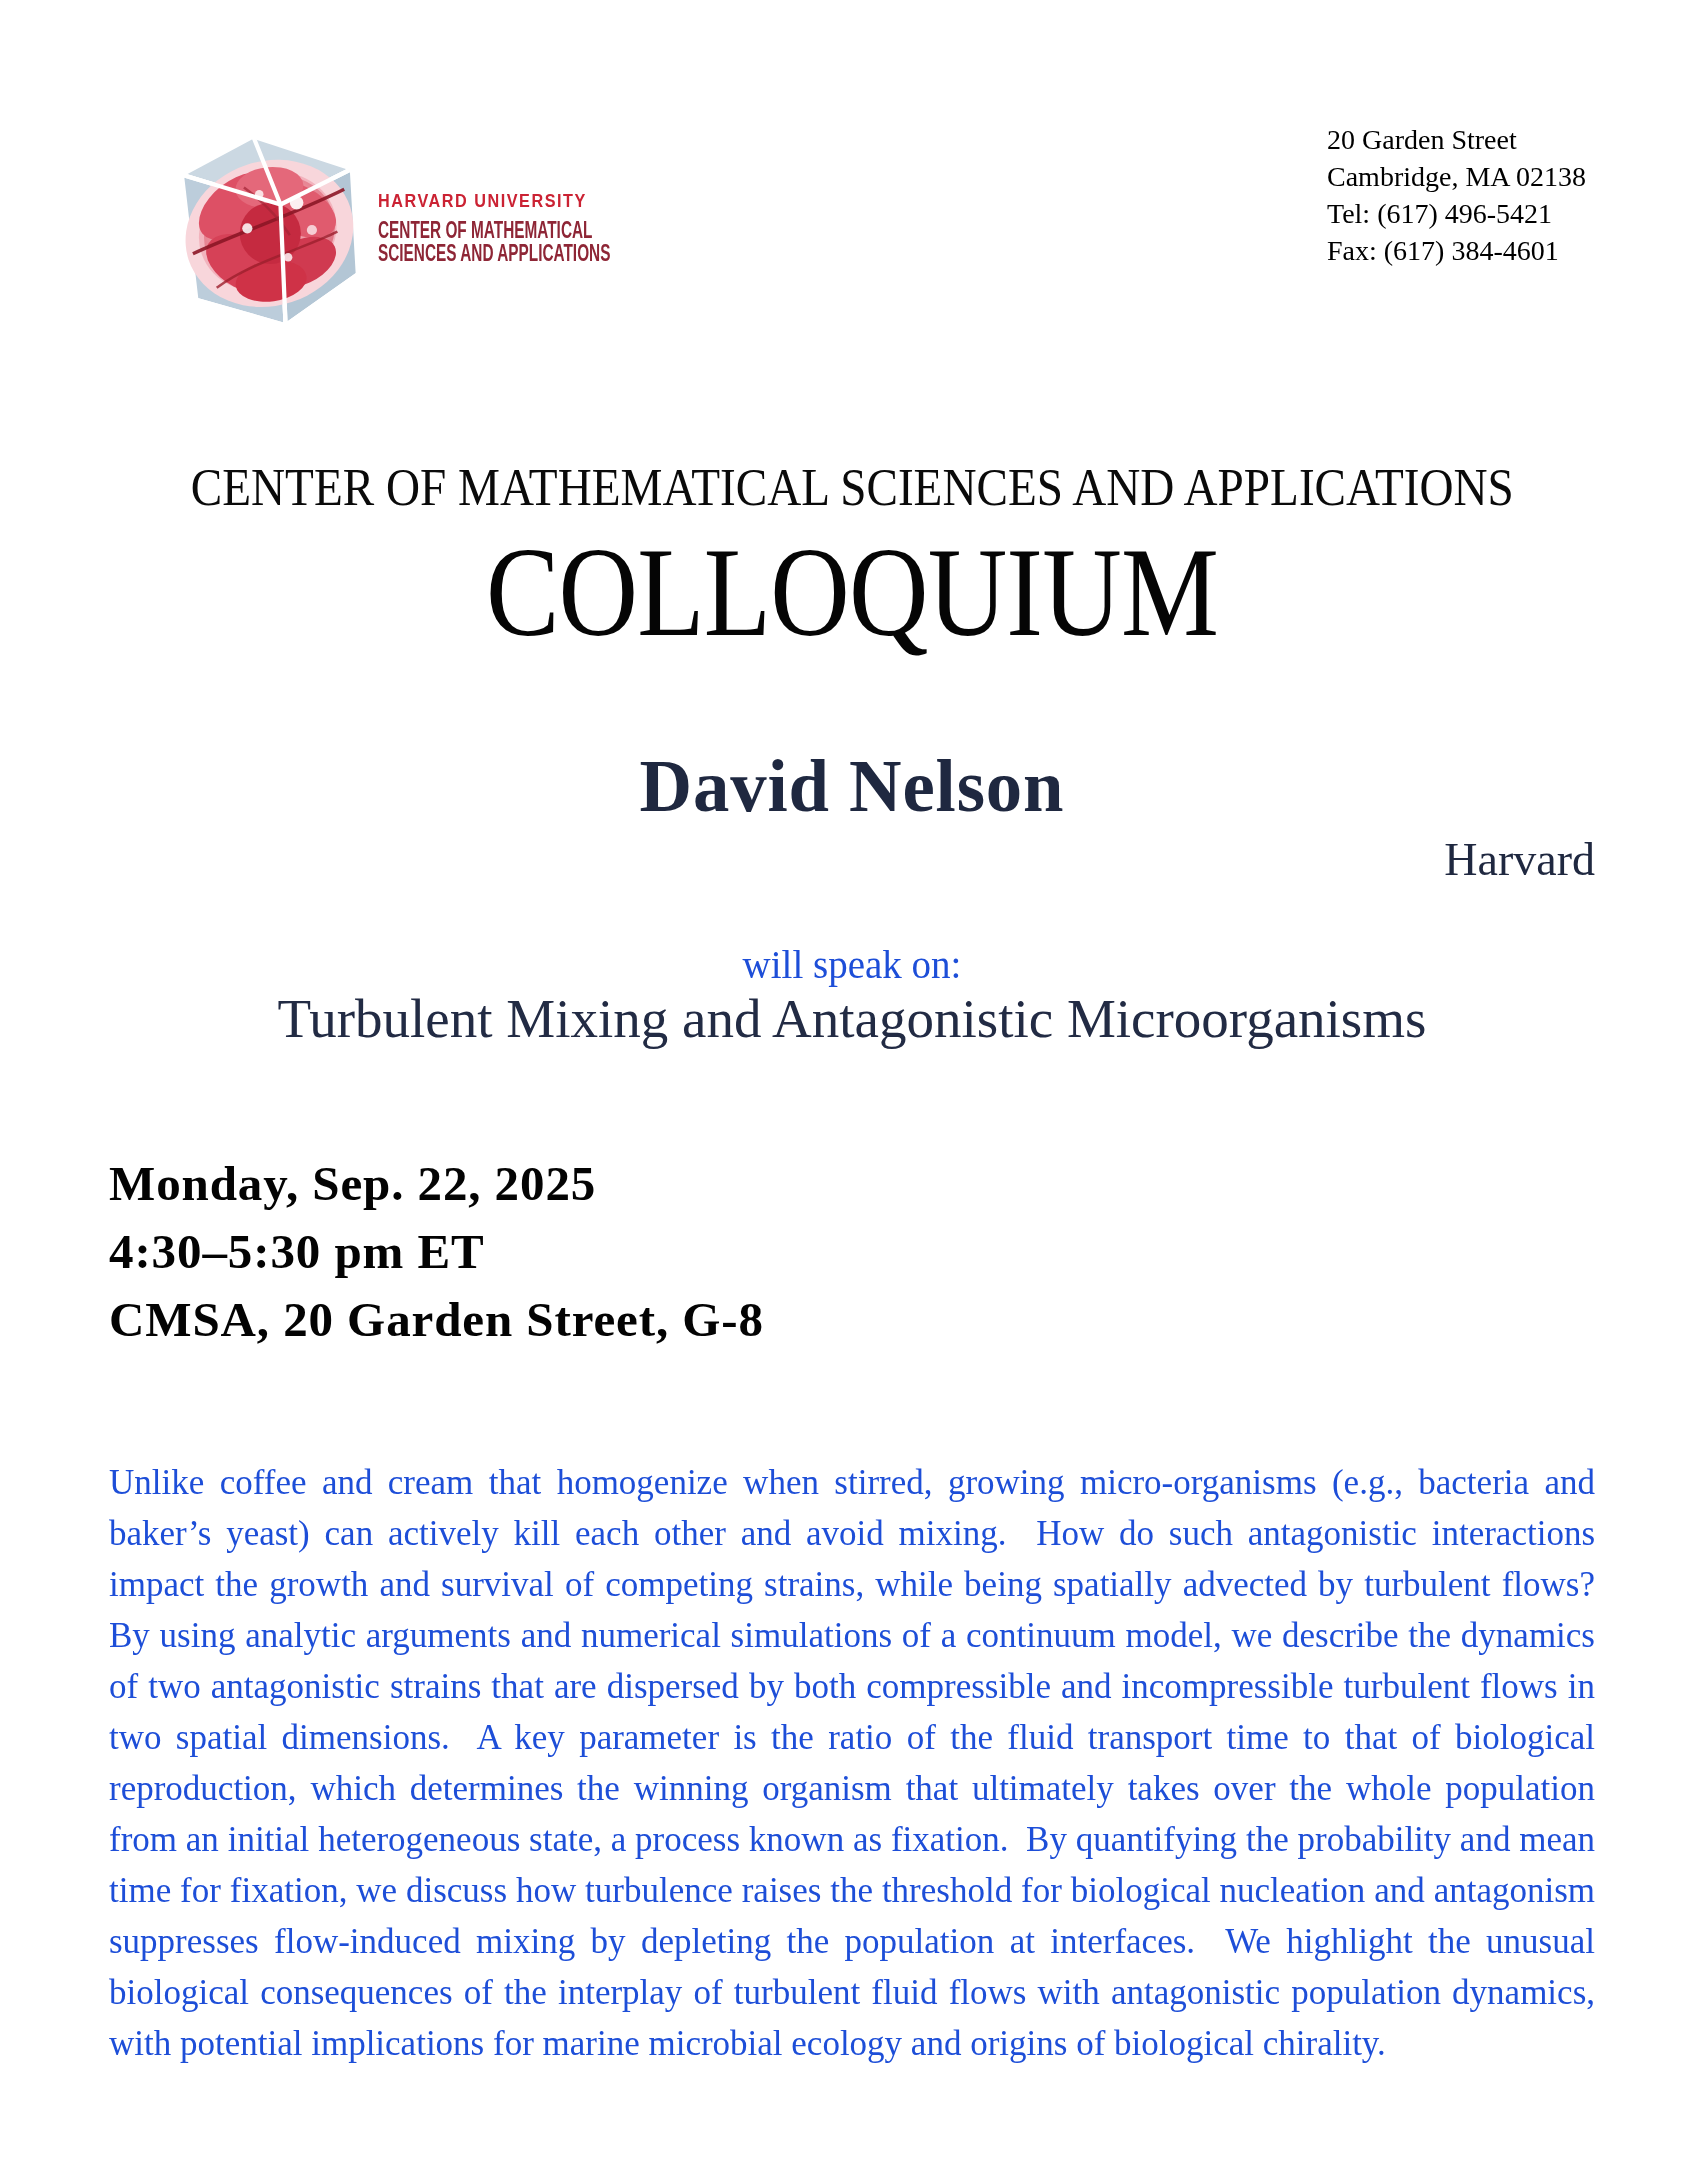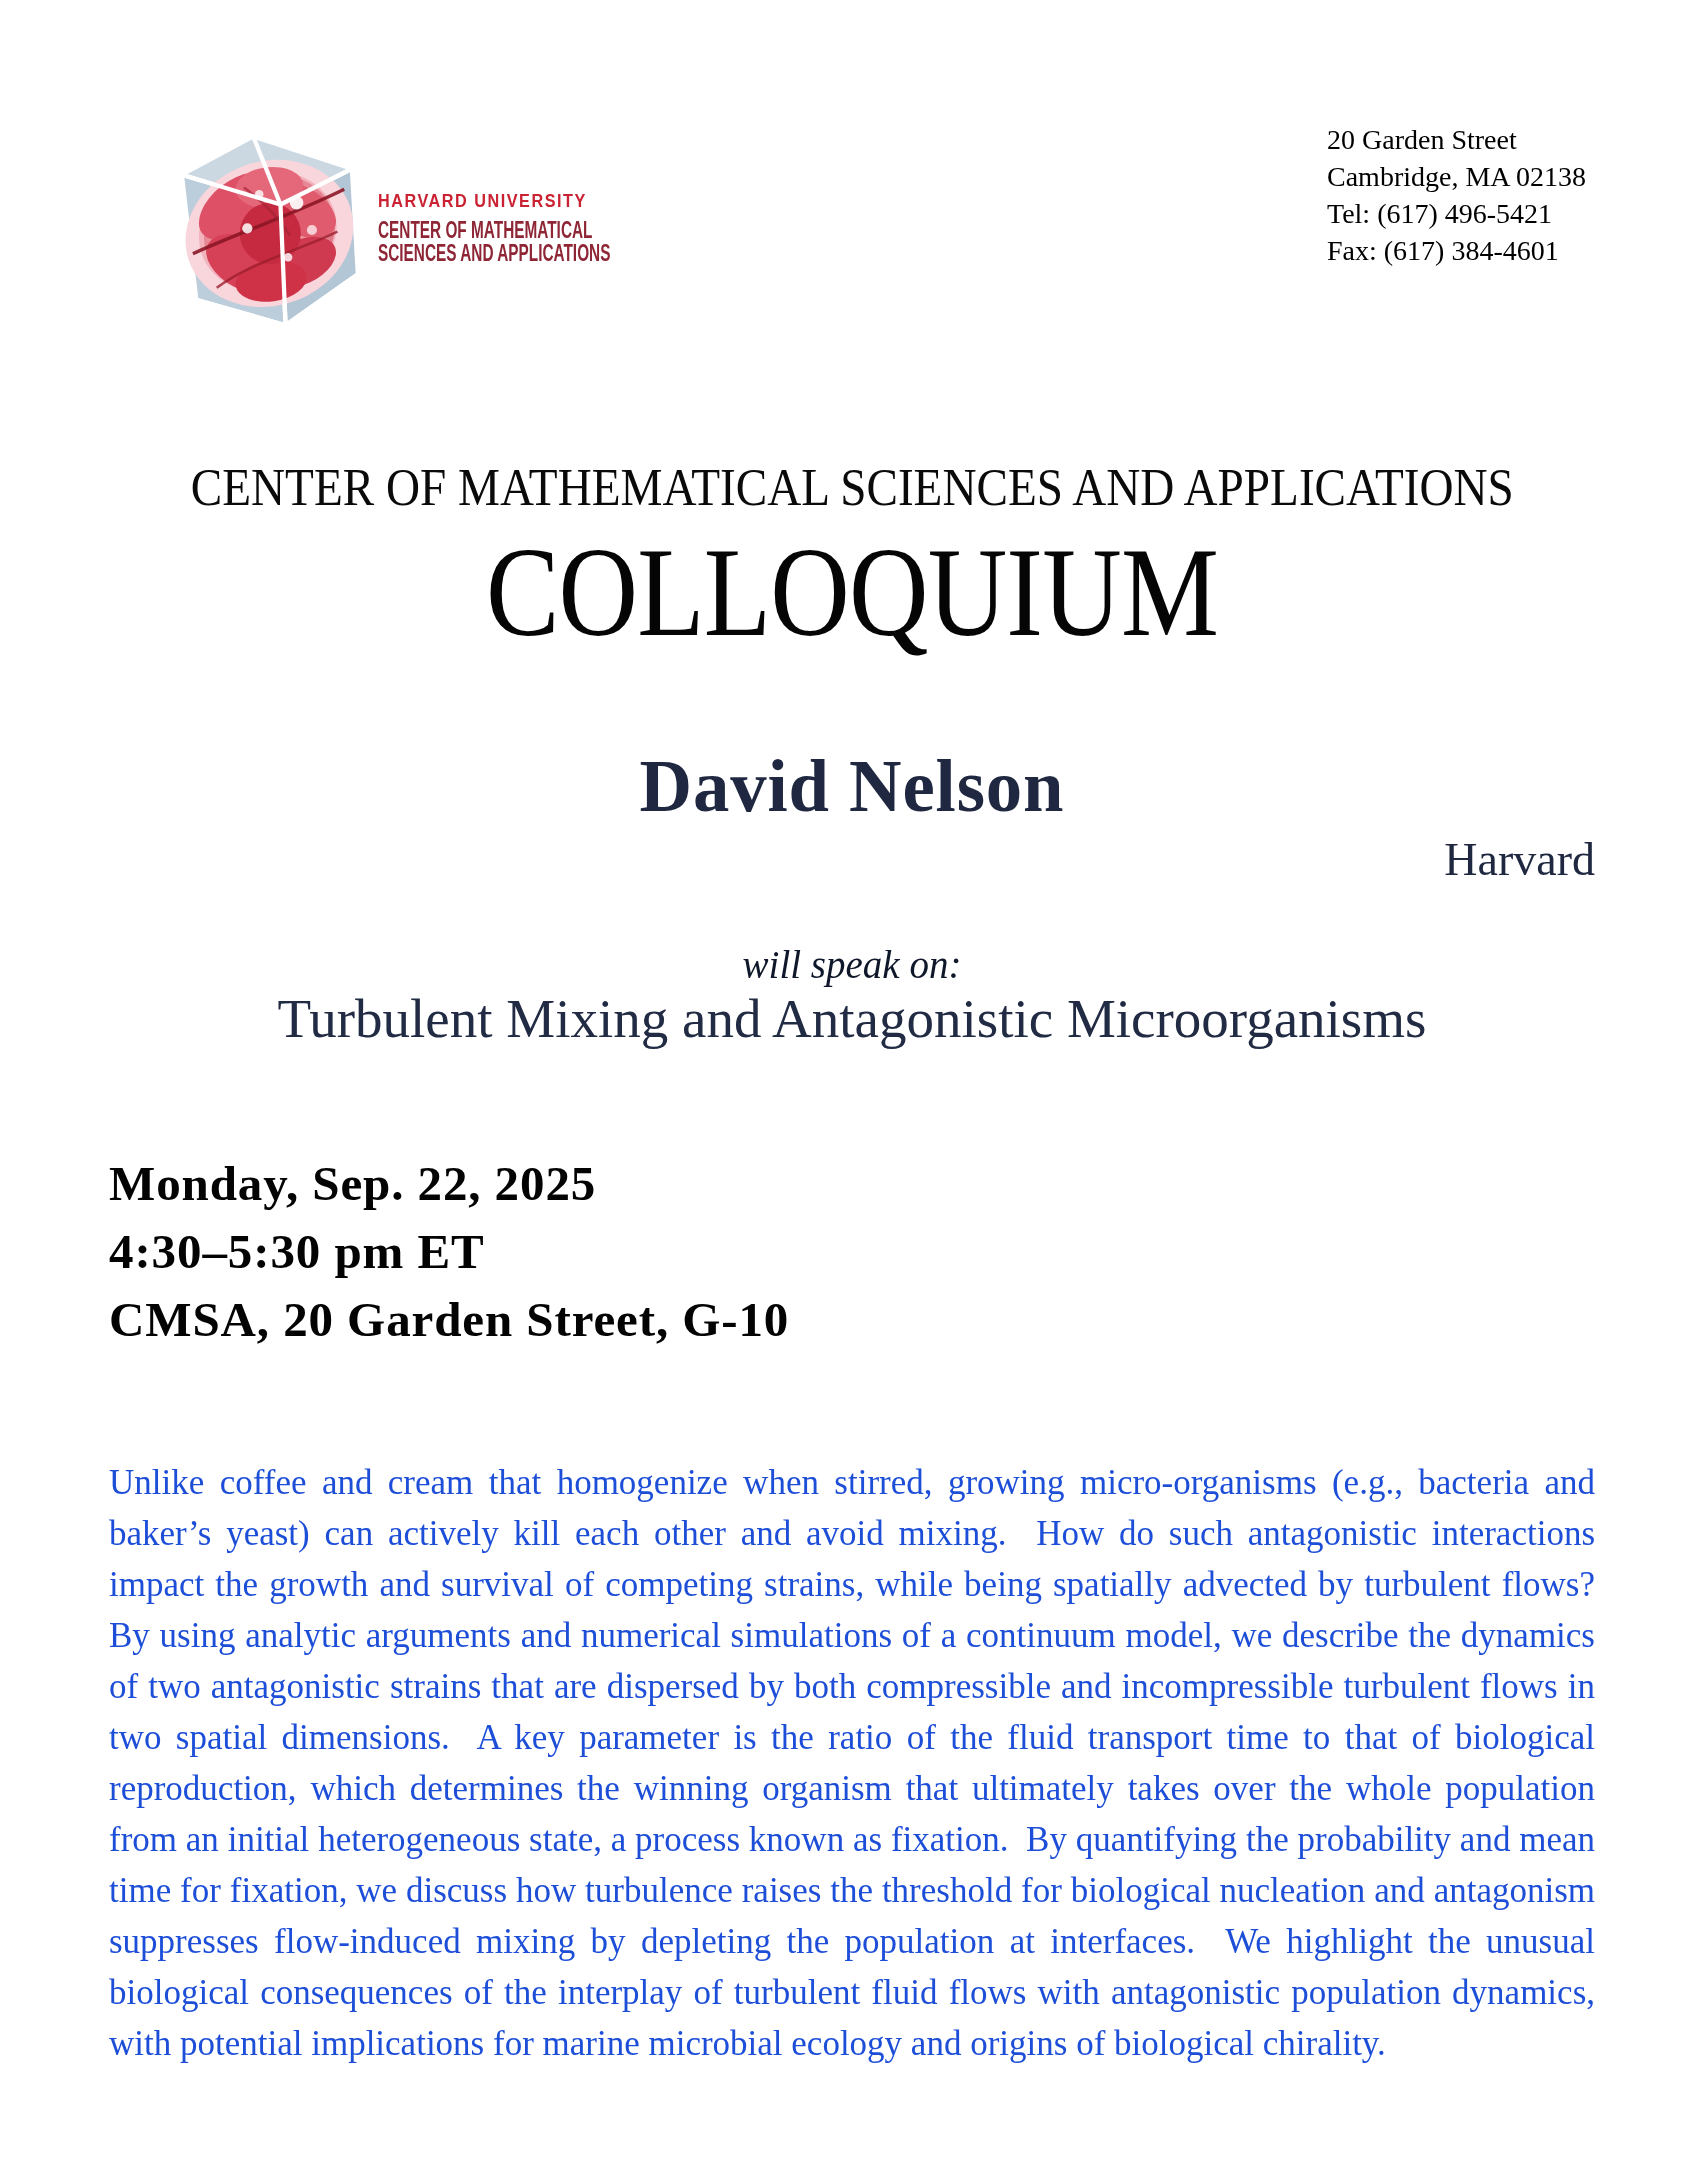--- a/index.html
+++ b/index.html
@@ -96,22 +96,21 @@
     color: #1f2840;
     white-space: nowrap;
     text-align: right;
   }
 
   
   .lead-in {
     top: 942px;
     font-size: 39px;
     line-height: 46px;
-    font-style: italic;
-    color: #0f172a;
+    color: #1d4ed8;
     white-space: nowrap;
   }
   .talk-title {
     top: 980px;
     font-size: 55px;
     line-height: 77px;
     color: #222b44;
     white-space: nowrap;
   }
 
@@ -211,19 +210,19 @@
 
   <div class="centerline speaker-name">David Nelson</div>
   <div class="centerline speaker-aff">Harvard</div>
 
   <div class="centerline lead-in">will speak on:</div>
   <div class="centerline talk-title">Turbulent Mixing and Antagonistic Microorganisms</div>
 
   <div class="event-when">
     <div>Monday, Sep. 22, 2025</div>
     <div>4:30–5:30 pm ET</div>
-    <div>CMSA, 20 Garden Street, G-10</div>
+    <div>CMSA, 20 Garden Street, G-8</div>
   </div>
 
   <p class="abstract">Unlike coffee and cream that homogenize when stirred, growing micro-organisms (e.g., bacteria and baker’s yeast) can actively kill each other and avoid mixing.  How do such antagonistic interactions impact the growth and survival of competing strains, while being spatially advected by turbulent flows?  By using analytic arguments and numerical simulations of a continuum model, we describe the dynamics of two antagonistic strains that are dispersed by both compressible and incompressible turbulent flows in two spatial dimensions.  A key parameter is the ratio of the fluid transport time to that of biological reproduction, which determines the winning organism that ultimately takes over the whole population from an initial heterogeneous state, a process known as fixation.  By quantifying the probability and mean time for fixation, we discuss how turbulence raises the threshold for biological nucleation and antagonism suppresses flow-induced mixing by depleting the population at interfaces.  We highlight the unusual biological consequences of the interplay of turbulent fluid flows with antagonistic population dynamics, with potential implications for marine microbial ecology and origins of biological chirality.</p>
 
 </div>
 
 
 </body></html>

